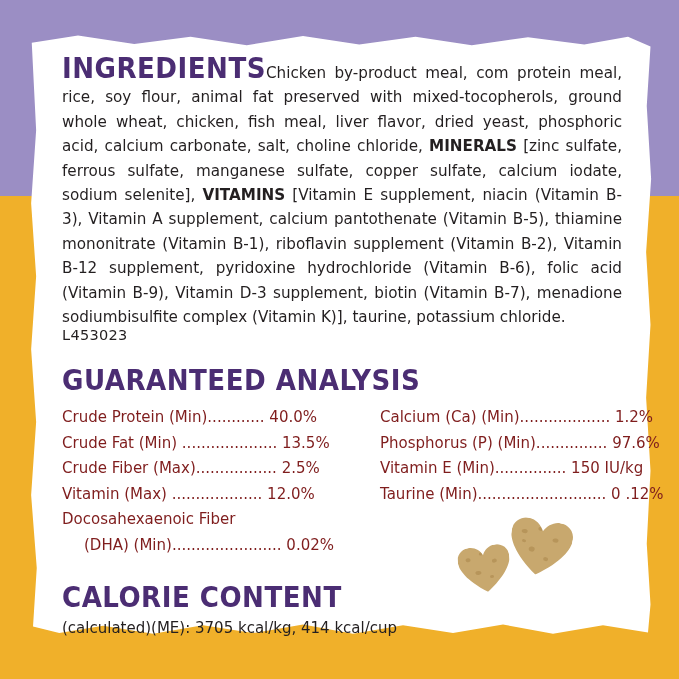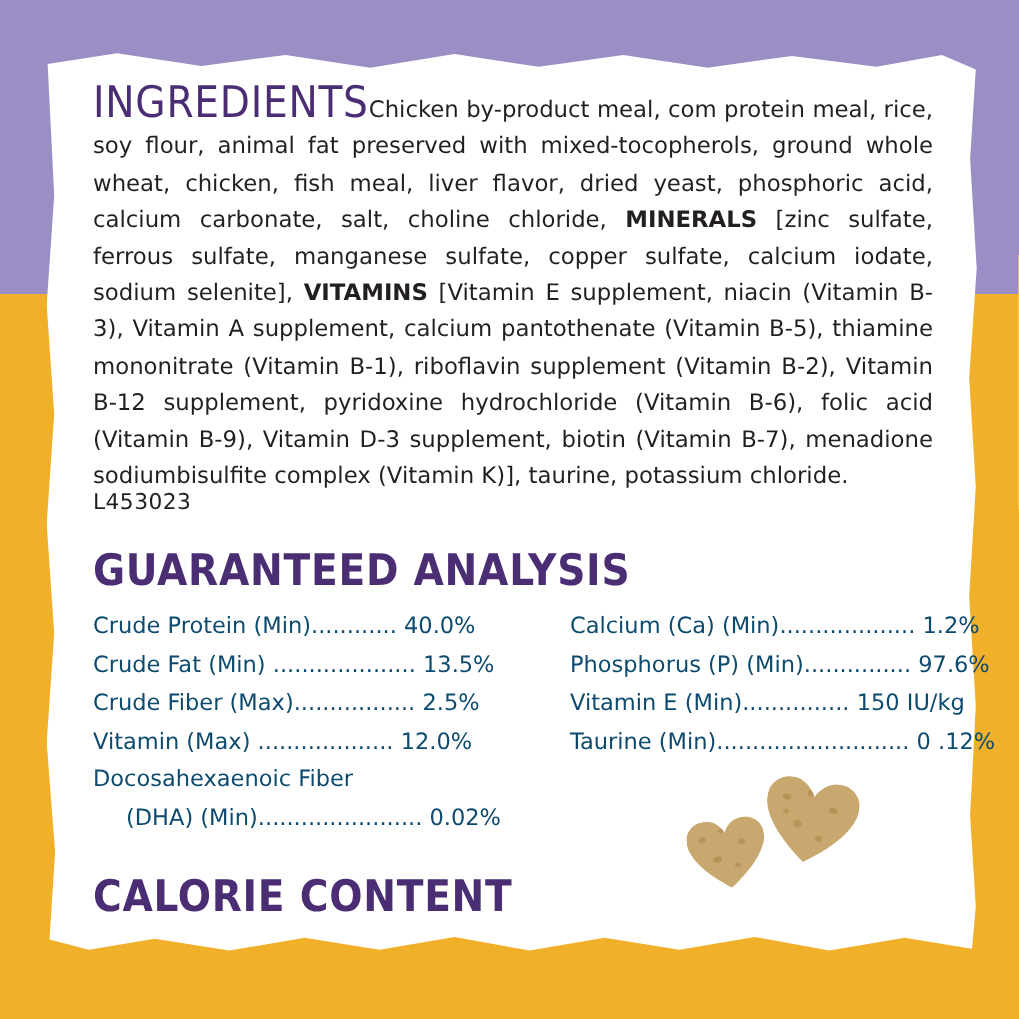--- a/index.html
+++ b/index.html
@@ -62,21 +62,21 @@
   }
   .ing-block{
     font-size:15.2px;
     line-height:24.4px;
     color:#231f20;
     text-align:justify;
     text-justify:inter-word;
   }
   .ing-block .lead{
     font-family:"DejaVu Sans Condensed","Liberation Sans", sans-serif;
-    font-weight:normal;
+    font-weight:bold;
     font-size:29px;
     letter-spacing:0.5px;
     color:#4b2d73;
     vertical-align:baseline;
   }
   .ing-block b{
     font-weight:bold;
     color:#231f20;
   }
   .lotcode{
@@ -86,21 +86,21 @@
     color:#231f20;
     margin-top:-2px;
     padding-right:14px;
     letter-spacing:0.3px;
   }
   .ga-wrap{ margin-top:20px; }
   .ga-cols{
     display:flex;
     margin-top:8px;
     font-size:15px;
-    color:#0c4a6e;
+    color:#7f1d1d;
     line-height:25.5px;
     gap:40px;
   }
   .ga-col{ width:50%; }
   .ga-col.right{ padding-left:6px; }
   .ga-row{ white-space:nowrap; }
   .ga-row .ind{ display:inline-block; width:22px; }
   .cal-wrap{ margin-top:22px; }
   .cal-line{
     font-size:15px;
@@ -165,20 +165,21 @@
           <div class="ga-row"><span>Calcium (Ca) (Min)</span><span>...................</span> <span>1.2%</span></div>
           <div class="ga-row"><span>Phosphorus (P) (Min)</span><span>...............</span> <span>97.6%</span></div>
           <div class="ga-row"><span>Vitamin E (Min)</span><span>...............</span> <span>150 IU/kg</span></div>
           <div class="ga-row"><span>Taurine (Min)</span><span>...........................</span> <span>0 .12%</span></div>
         </div>
       </div>
     </div>
 
     <div class="cal-wrap">
       <h1 class="section">CALORIE CONTENT</h1>
+      <div class="cal-line">(calculated)(ME): 3705 kcal/kg, 414 kcal/cup</div>
     </div>
 
   </div>
 
   <div class="kibble">
     <div class="heart heart-a">
       <div class="h-shape">
         <span class="spk" style="left:8px;top:10px;width:5px;height:4px;"></span>
         <span class="spk" style="left:22px;top:6px;width:4px;height:3px;"></span>
         <span class="spk" style="left:34px;top:14px;width:5px;height:4px;"></span>

